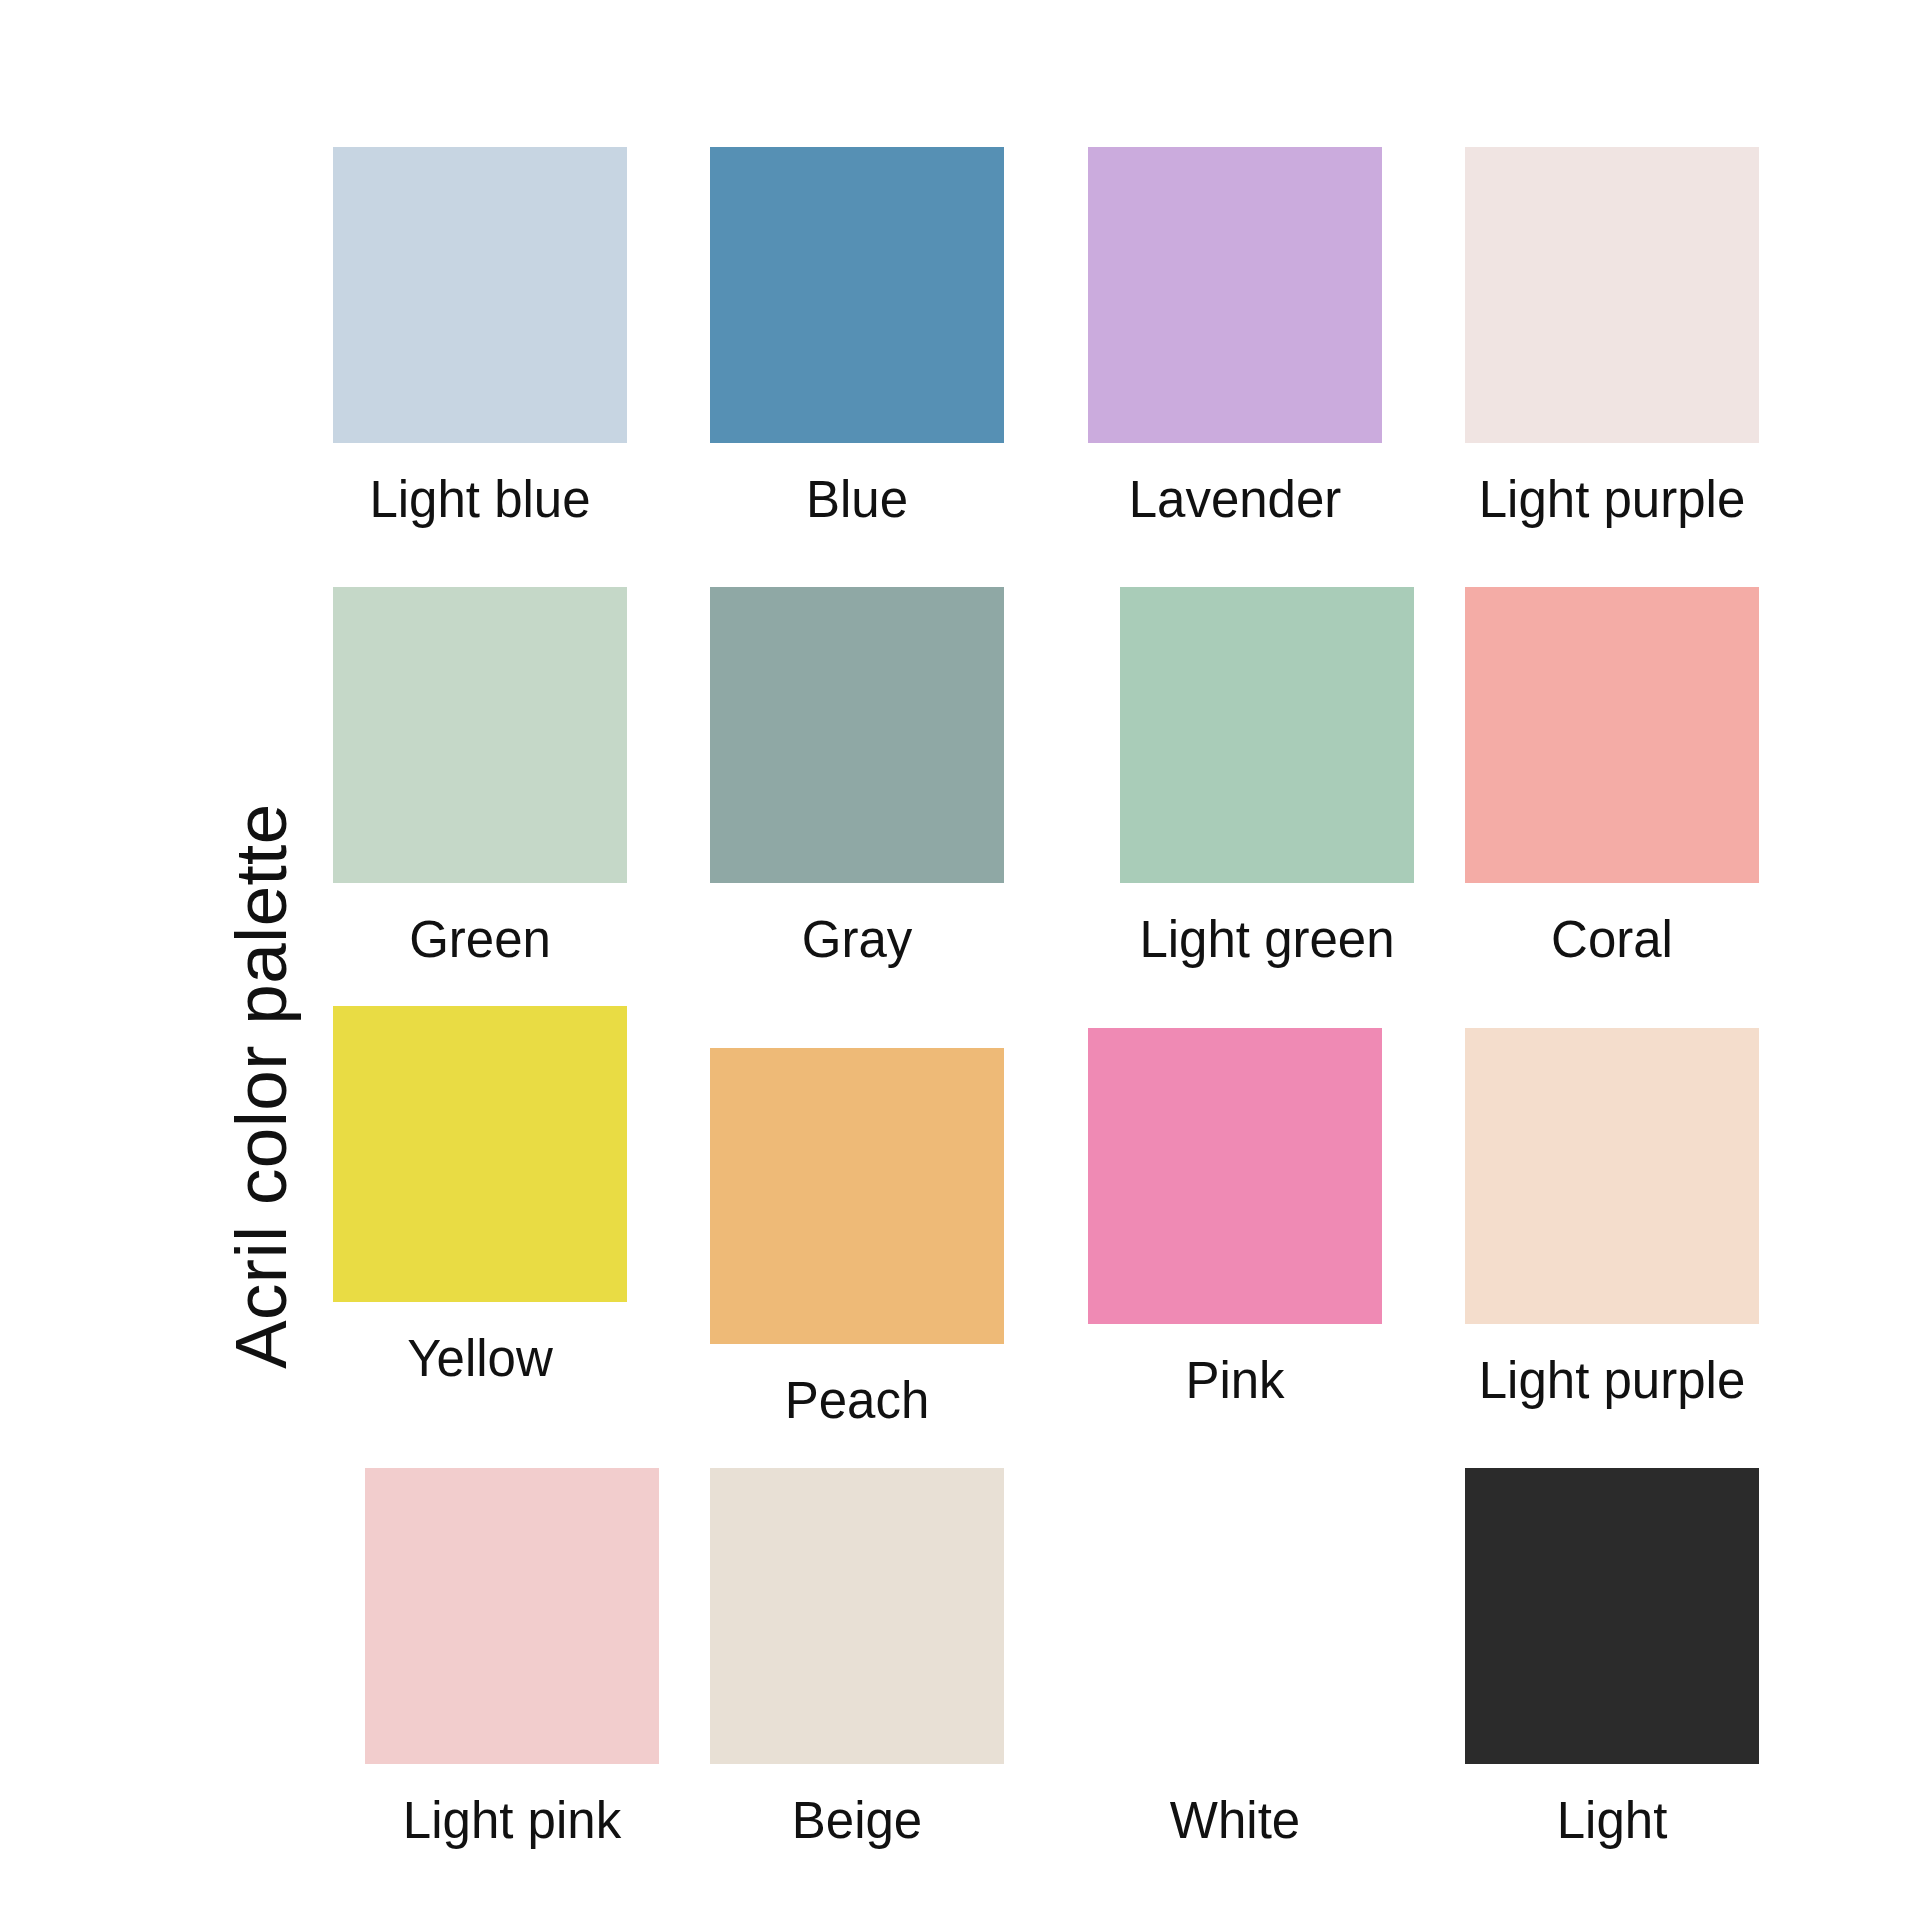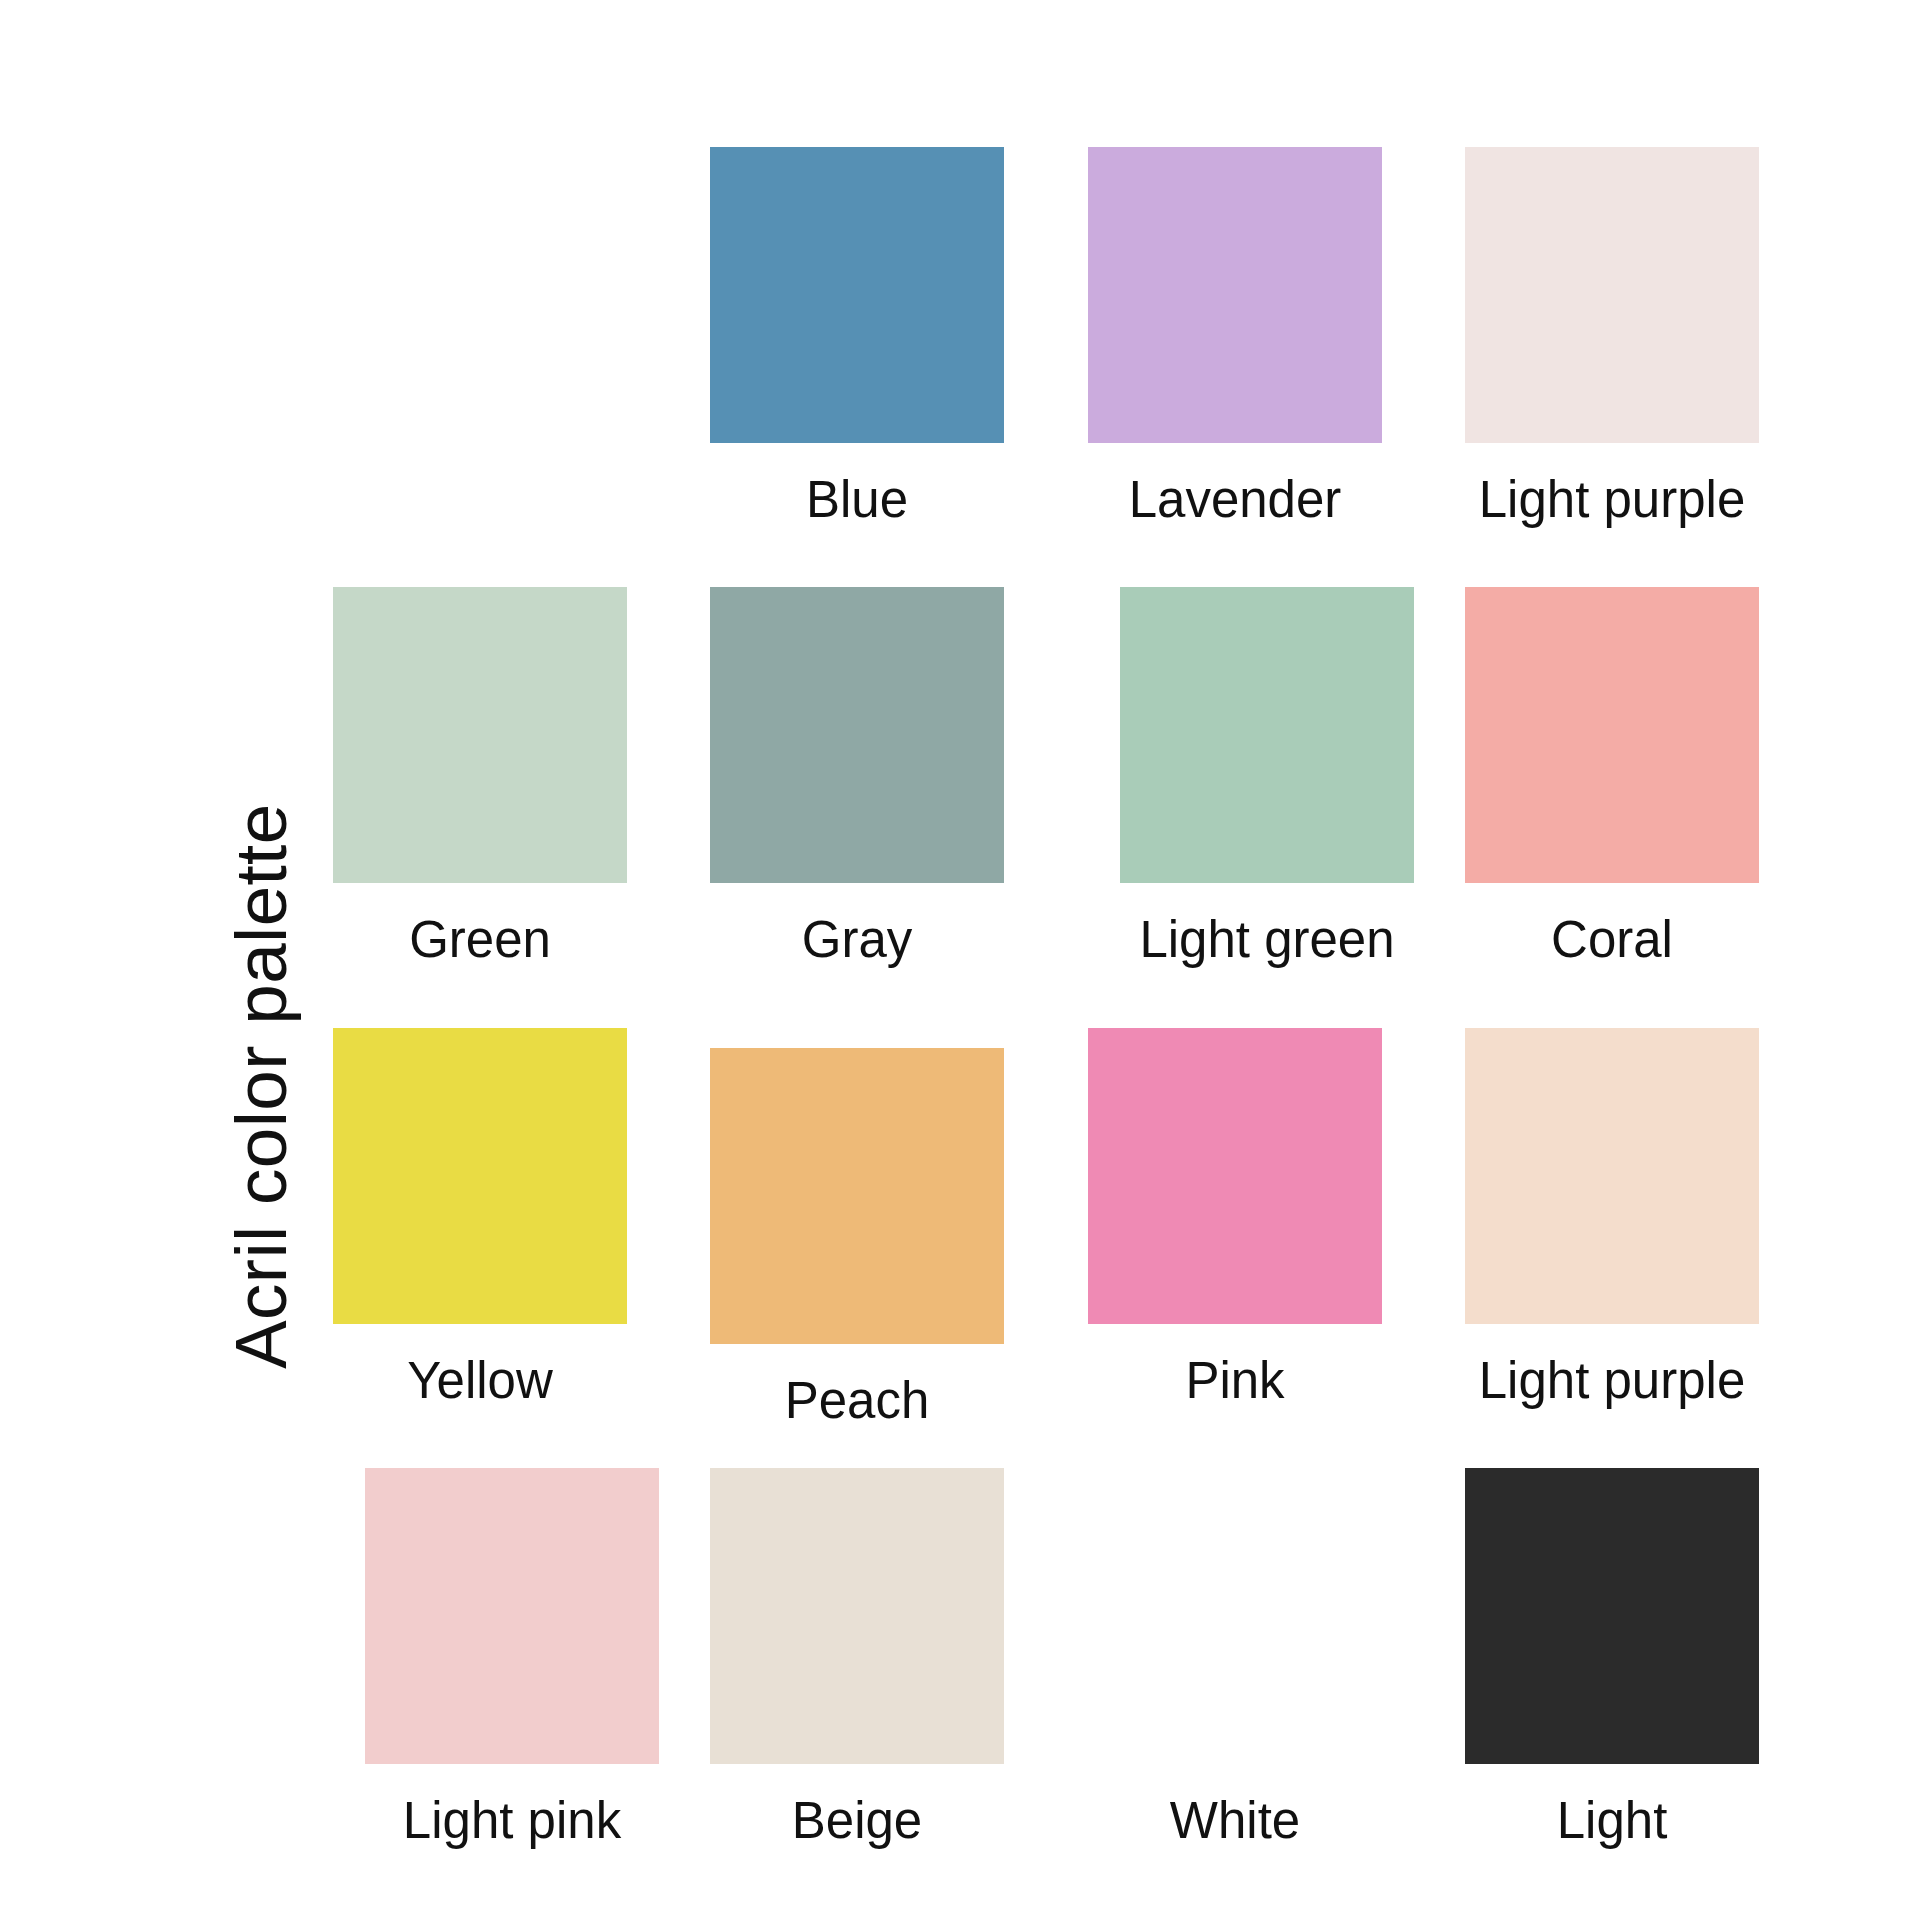--- a/index.html
+++ b/index.html
@@ -80,20 +80,24 @@
 </head>
 <body>
 
 <div id="palette-sheet">
 
   <div id="vertical-title">
     <div class="title-text">Acril color palette</div>
   </div>
 
   <div id="swatch-grid">
+      <div class="swatch-cell" style="left: 0px; top: 0px;">
+        <div class="swatch-chip" style="background: rgb(199, 213, 226);"></div>
+        <span class="swatch-label">Light blue</span>
+      </div>
       <div class="swatch-cell" style="left: 377px; top: 0px;">
         <div class="swatch-chip" style="background: rgb(86, 144, 180);"></div>
         <span class="swatch-label">Blue</span>
       </div>
       <div class="swatch-cell" style="left: 755px; top: 0px;">
         <div class="swatch-chip" style="background: rgb(203, 171, 221);"></div>
         <span class="swatch-label">Lavender</span>
       </div>
       <div class="swatch-cell" style="left: 0px; top: 440px;">
         <div class="swatch-chip" style="background: rgb(197, 216, 200);"></div>
@@ -108,21 +112,21 @@
         <span class="swatch-label">Gray</span>
       </div>
       <div class="swatch-cell" style="left: 755px; top: 440px; padding-left: 32px;">
         <div class="swatch-chip" style="background: rgb(169, 204, 184);"></div>
         <span class="swatch-label">Light green</span>
       </div>
       <div class="swatch-cell" style="left: 1132px; top: 440px;">
         <div class="swatch-chip" style="background: rgb(244, 172, 166);"></div>
         <span class="swatch-label">Coral</span>
       </div>
-      <div class="swatch-cell" style="left: 0px; top: 881px;">
+      <div class="swatch-cell" style="left: 0px; top: 859px;">
         <div class="swatch-chip" style="background: rgb(233, 220, 68);"></div>
         <span class="swatch-label">Yellow</span>
       </div>
       <div class="swatch-cell" style="left: 377px; top: 881px; margin-top: 20px;">
         <div class="swatch-chip" style="background: rgb(238, 186, 119);"></div>
         <span class="swatch-label">Peach</span>
       </div>
       <div class="swatch-cell" style="left: 755px; top: 881px;">
         <div class="swatch-chip" style="background: rgb(239, 138, 180);"></div>
         <span class="swatch-label">Pink</span>

